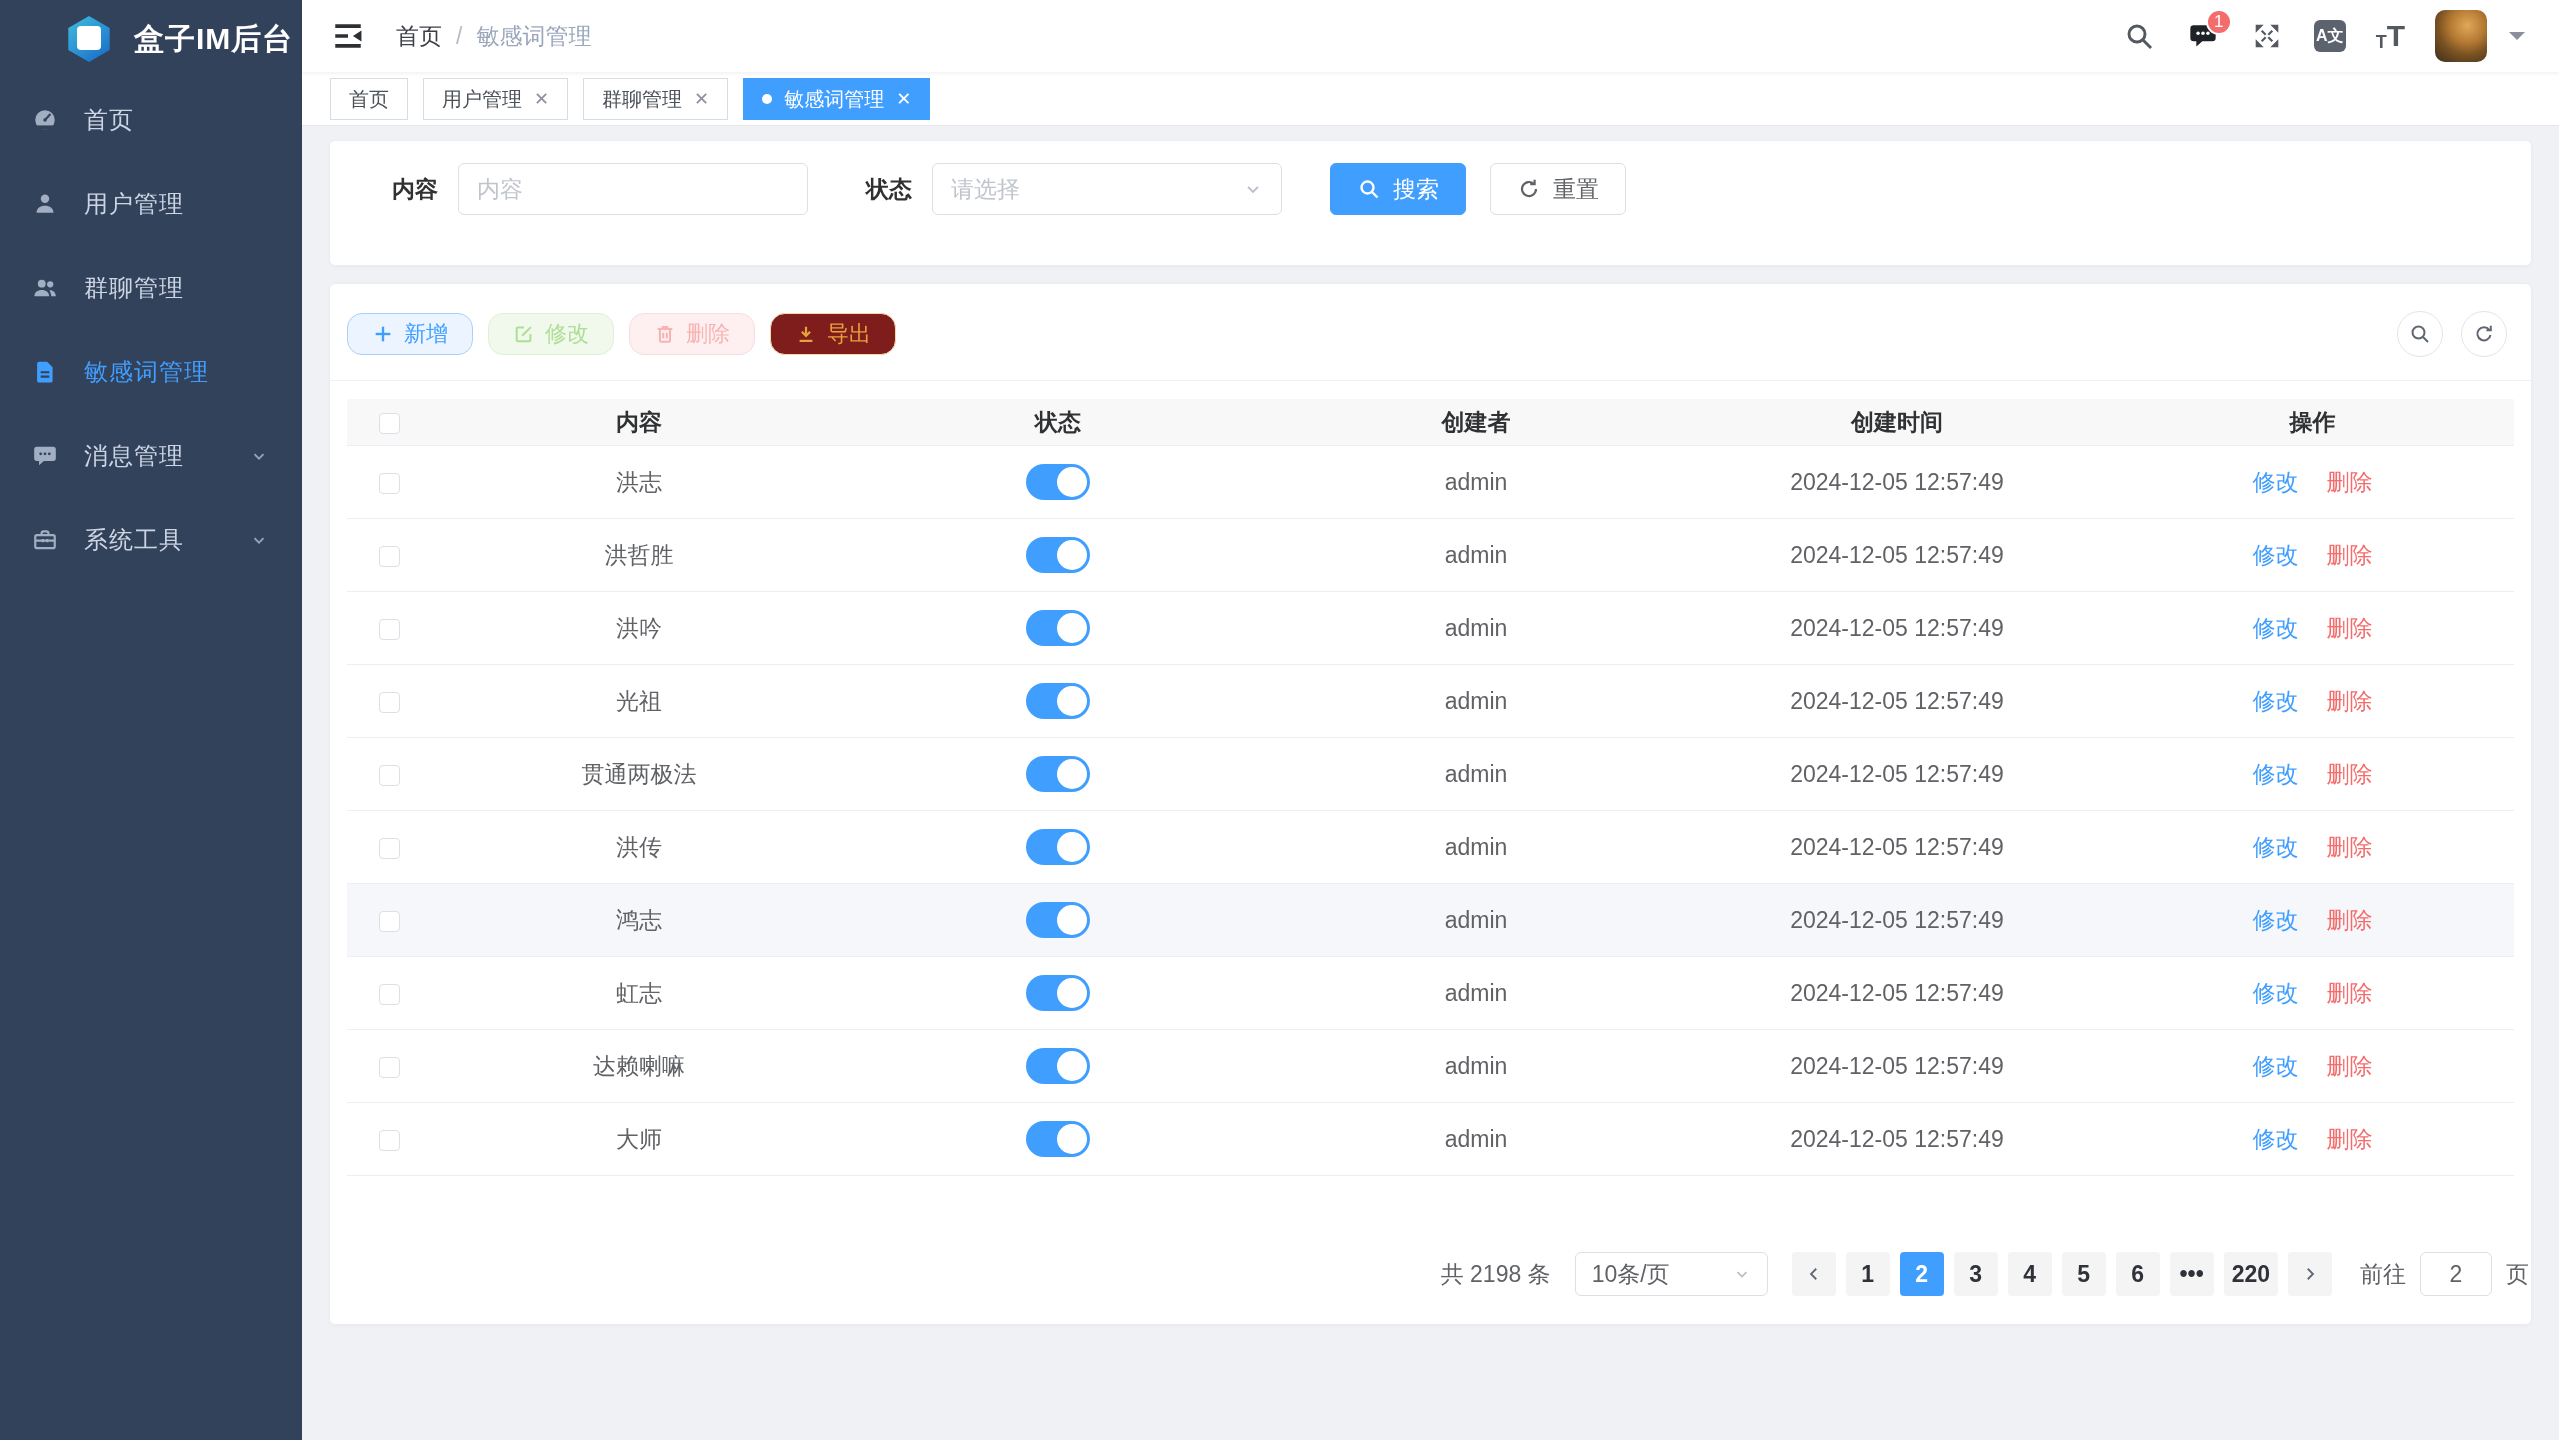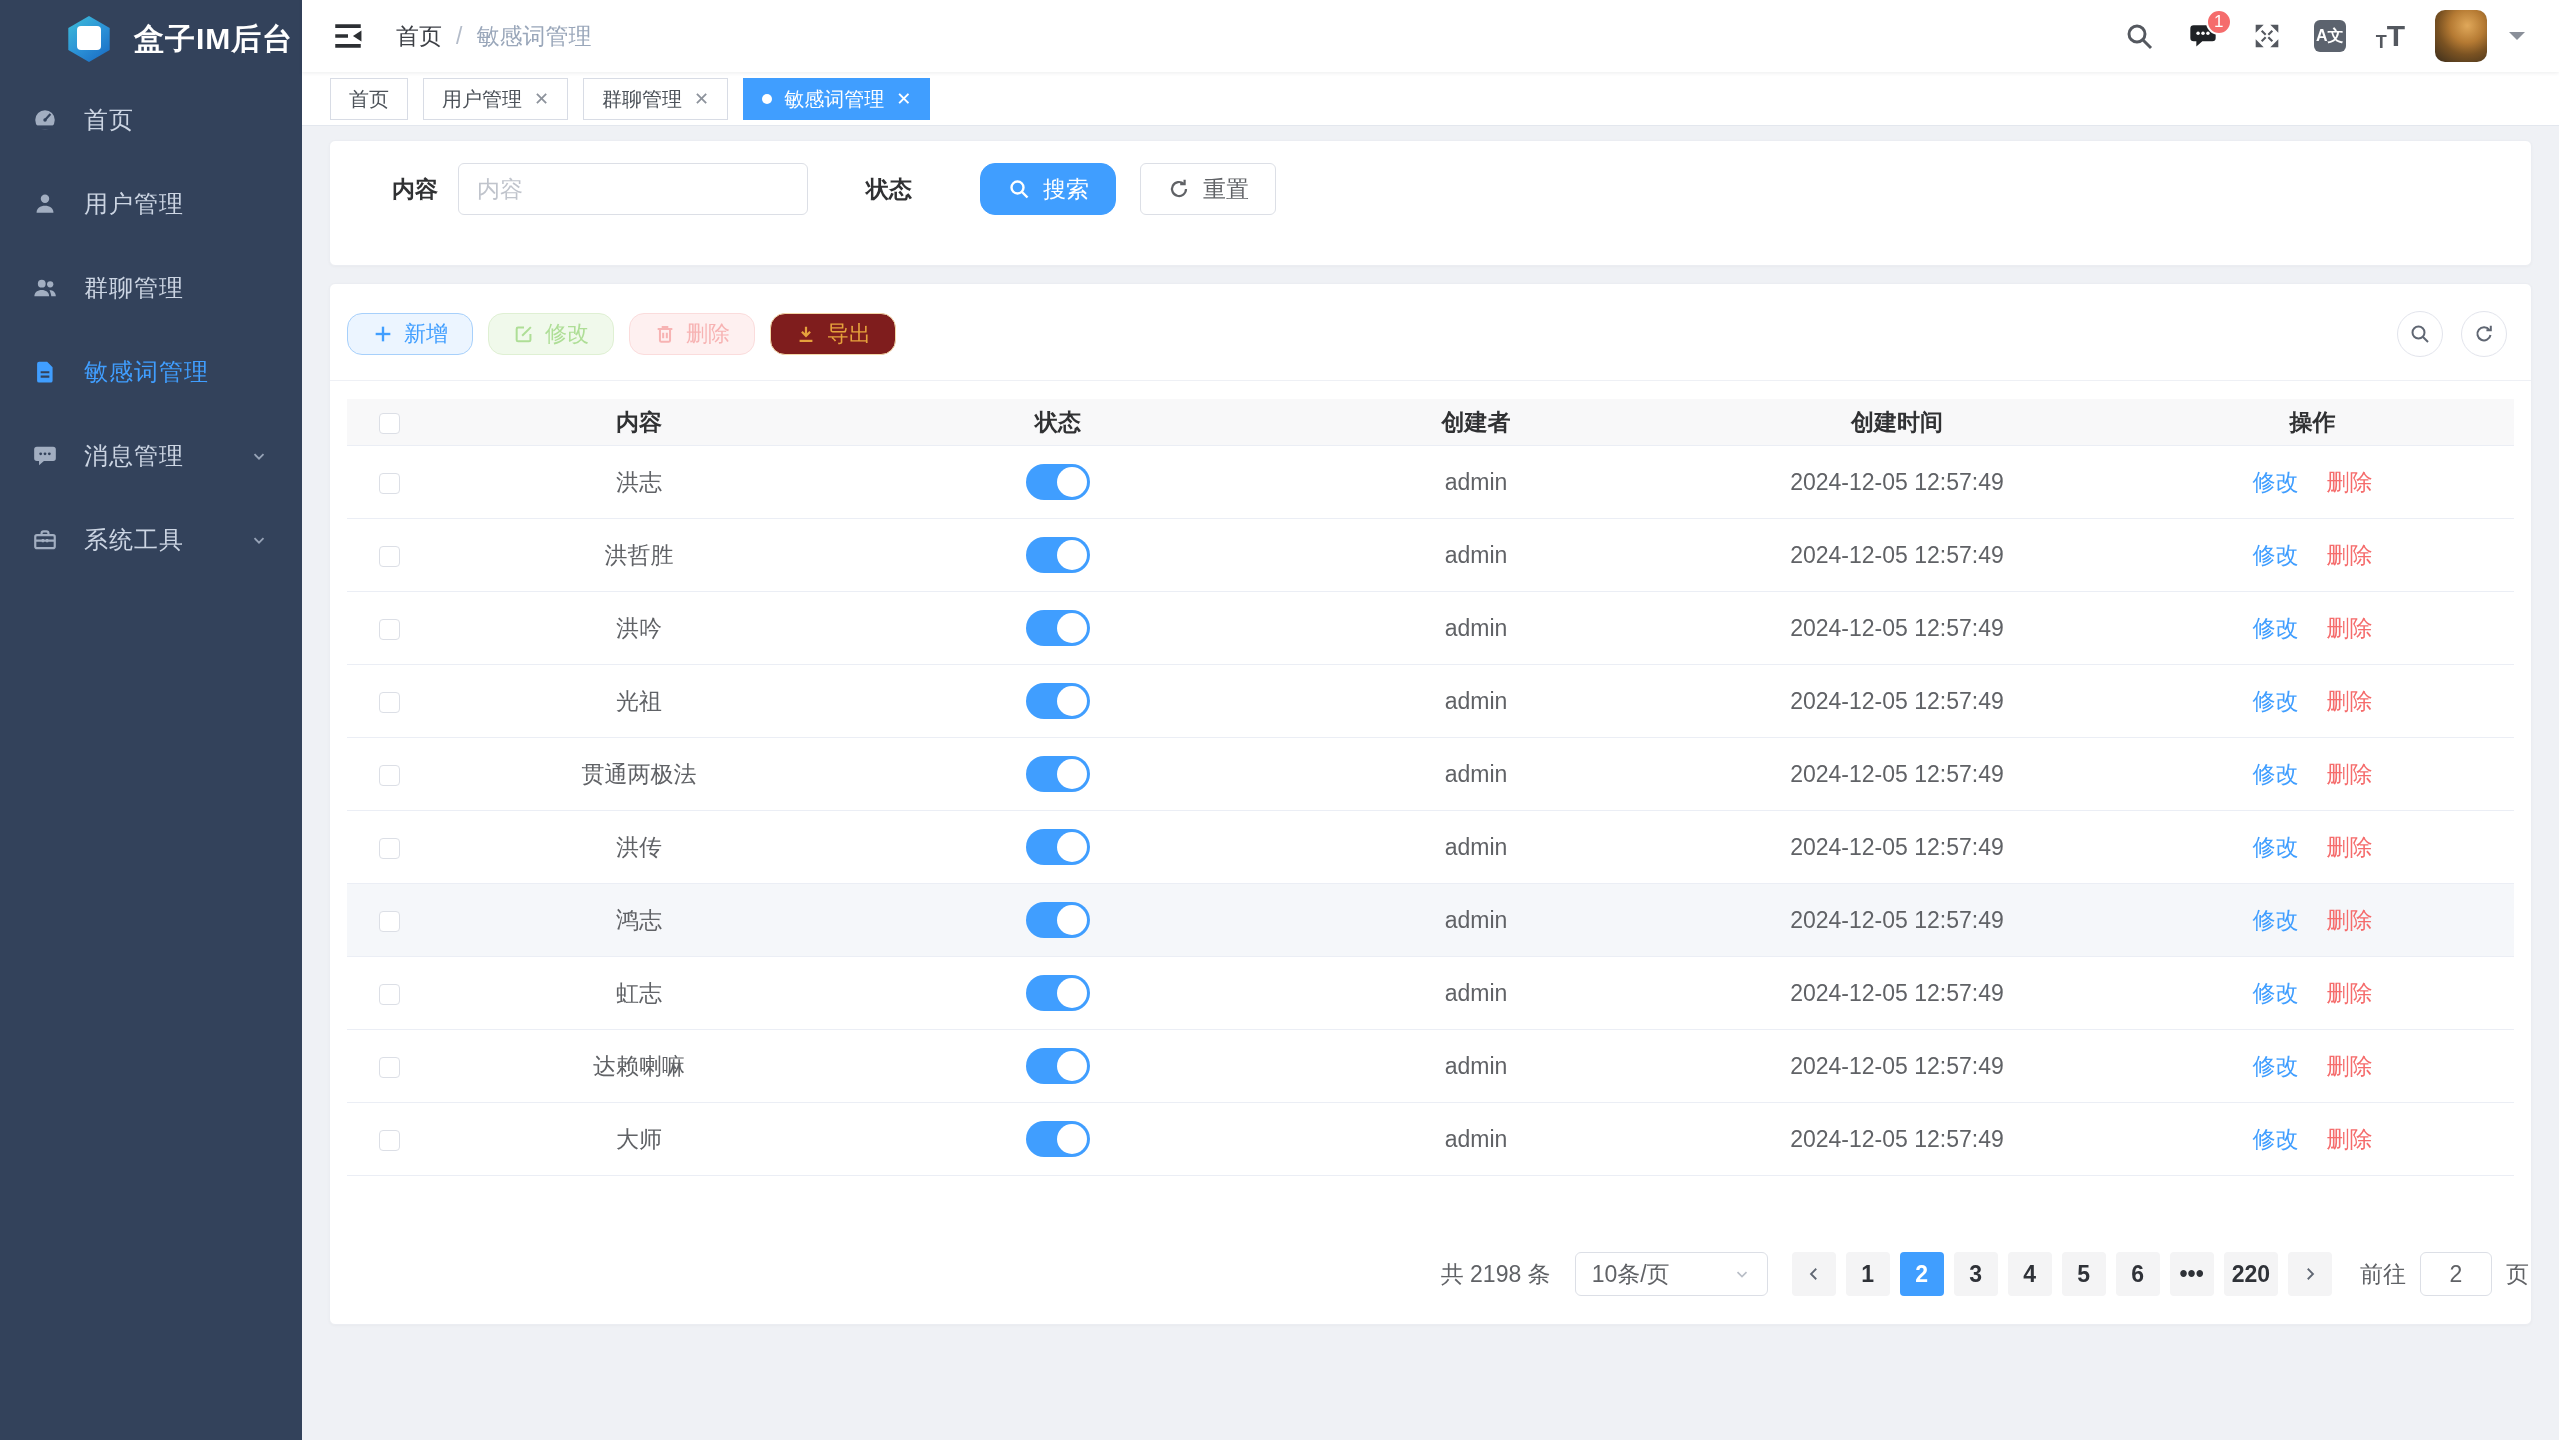--- a/index.html
+++ b/index.html
@@ -59,21 +59,21 @@
   .form-row { display:flex; align-items:center; }
   .f-label { font-weight:bold; color:#303133; margin:0 20px 0 34px; white-space:nowrap; }
   .f-input { width:350px; height:52px; border:1px solid #dcdfe6; border-radius:6px; padding:0 18px; font-size:23px; color:#606266;
     font-family:inherit; outline:none; background:#fff; }
   .f-input::placeholder { color:#c0c4cc; }
   .f-select { width:350px; height:52px; border:1px solid #dcdfe6; border-radius:6px; padding:0 18px; display:flex; align-items:center;
     justify-content:space-between; color:#c0c4cc; cursor:pointer; background:#fff; }
   .gap-lg { margin-left:58px; }
   .btn { height:52px; border-radius:6px; padding:0 26px; display:inline-flex; align-items:center; gap:12px; font-size:23px;
     cursor:pointer; border:1px solid transparent; white-space:nowrap; }
-  .btn-primary { background:#409eff; border-color:#409eff; color:#fff; margin-left:48px;border-radius:15px; }
+  .btn-primary { background:#409eff; border-color:#409eff; color:#fff; margin-left:48px; }
   .btn-plain { background:#fff; border-color:#dcdfe6; color:#606266; margin-left:24px; }
 
   .table-card { height:1042px; display:flex; flex-direction:column; }
   .toolbar { padding:27px 24px 23px 17px; border-bottom:1px solid #eef0f5; display:flex; align-items:center; }
   .tbtn { height:42px; border-radius:15px; padding:0 24px; font-size:22px; display:inline-flex; align-items:center; gap:10px;
     cursor:pointer; margin-right:15px; border:1px solid transparent; }
   .tbtn-add { background:#ecf5ff; border-color:#a7d0fb; color:#409eff; }
   .tbtn-edit { background:#f0f9eb; border-color:#dff0d3; color:#aede96; cursor:not-allowed; }
   .tbtn-del { background:#fef0f0; border-color:#fbdcdc; color:#f7b3b3; cursor:not-allowed; }
   .tbtn-exp { background:#7f1d1d; border-color:#f3d8a8; color:#e6a23c; }
@@ -270,20 +270,26 @@
       </div>
     </div>
 
     <div class="content">
 
       <section class="card search-card">
         <div class="form-row">
           <span class="f-label">内容</span>
           <input class="f-input" type="text" placeholder="内容" style="">
           <span class="f-label gap-lg">状态</span>
+          <div class="f-select">
+            <span>请选择</span>
+            <svg viewBox="0 0 24 24" width="20" height="20" fill="none" stroke="#b9bec7" stroke-width="2.2">
+                <polyline points="6,9.5 12,15.5 18,9.5"></polyline>
+              </svg>
+          </div>
           <button class="btn btn-primary">
             <svg viewBox="0 0 24 24" width="24" height="24" fill="none" stroke="#fff" stroke-width="2.4">
                 <circle cx="10.5" cy="10.5" r="6"></circle>
                 <line x1="15" y1="15" x2="20.5" y2="20.5"></line>
               </svg>
             <span>搜索</span>
           </button>
           <button class="btn btn-plain">
             <svg viewBox="0 0 24 24" width="24" height="24" fill="none" stroke="#606266" stroke-width="2.2">
                 <path d="M19 12a7 7 0 1 1-2.2-5.1"></path>

